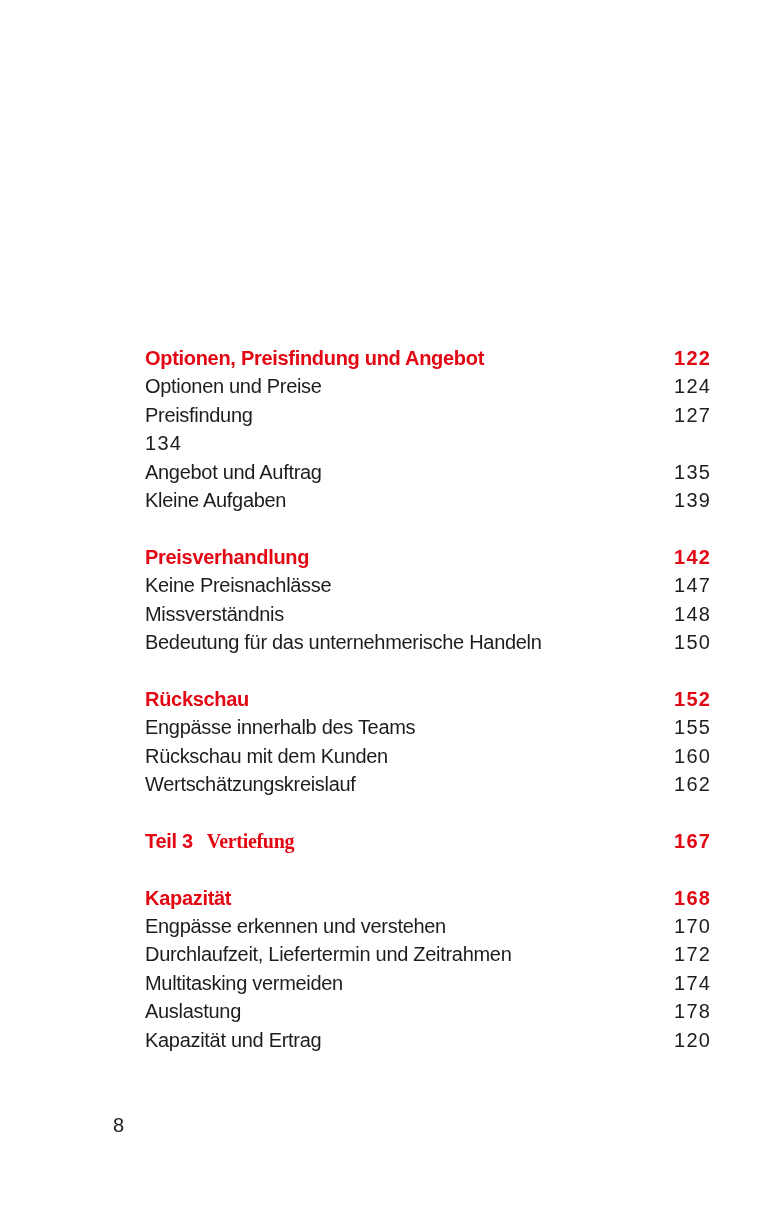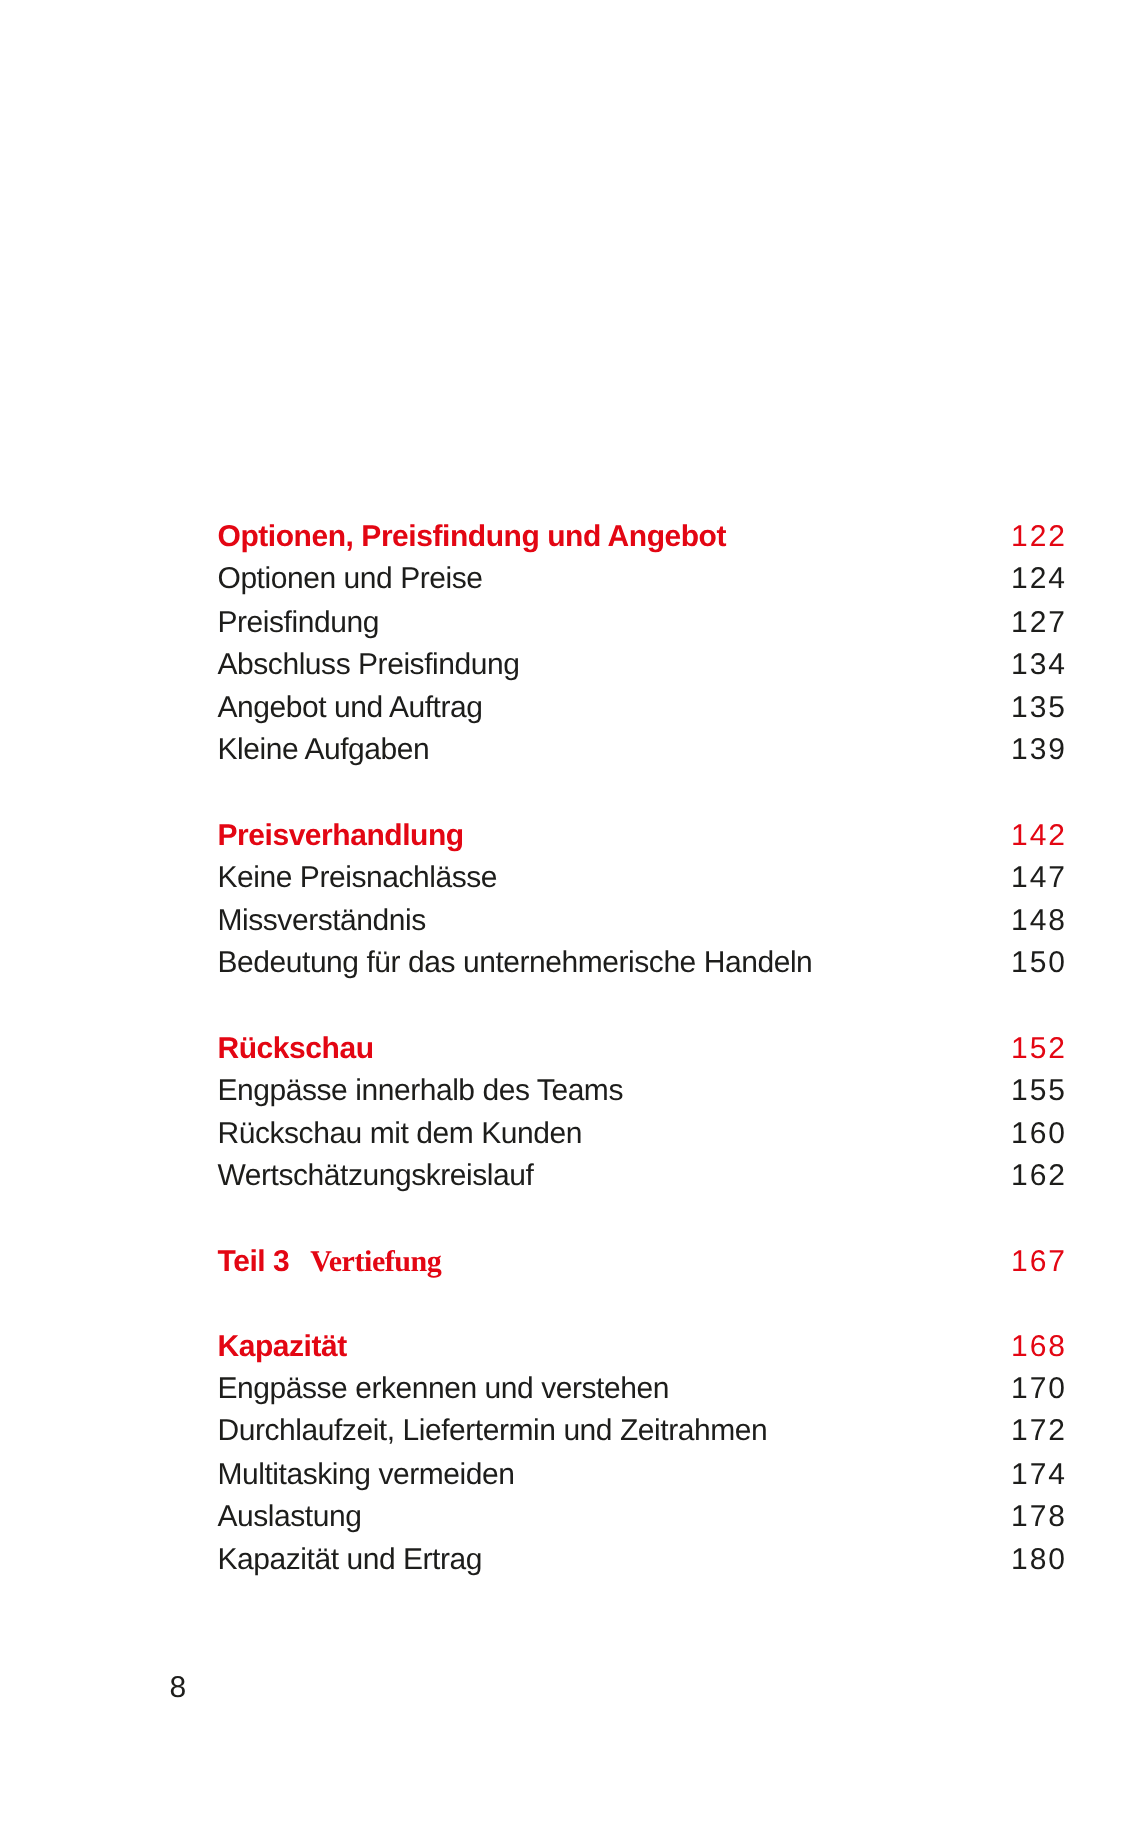--- a/index.html
+++ b/index.html
@@ -15,21 +15,21 @@
 
   .toc {
     position:absolute; left:113px; top:344px; width:565px;
     font-size:20px; line-height:28.4px; letter-spacing:-0.3px;margin-left:32px;
   }
   .toc-section + .toc-section { margin-top:28.4px; }
 
   .row { display:flex; justify-content:space-between; align-items:baseline; }
 
   .heading { font-weight:700; color:var(--red); }
-  .heading .num { font-weight:400; }
+  .heading .num { font-weight:700; }
 
   .num {
     flex-shrink:0;
     letter-spacing:1.3px; margin-right:-1.3px;
     font-variant-numeric: oldstyle-nums;
   }
 
   .part-title { margin-left:14px;font-family:Liberation Serif, serif; }
 
   .folio {
@@ -50,21 +50,20 @@
         </div>
         <div class="row entry">
           <span class="entry-title">Optionen und Preise</span>
           <span class="num">124</span>
         </div>
         <div class="row entry">
           <span class="entry-title">Preisfindung</span>
           <span class="num">127</span>
         </div>
         <div class="row entry">
-          <span class="entry-title">Abschluss Preisfindung</span>
           <span class="num">134</span>
         </div>
         <div class="row entry">
           <span class="entry-title">Angebot und Auftrag</span>
           <span class="num">135</span>
         </div>
         <div class="row entry">
           <span class="entry-title">Kleine Aufgaben</span>
           <span class="num">139</span>
         </div>
@@ -127,18 +126,18 @@
         <div class="row entry">
           <span class="entry-title">Multitasking vermeiden</span>
           <span class="num">174</span>
         </div>
         <div class="row entry">
           <span class="entry-title">Auslastung</span>
           <span class="num">178</span>
         </div>
         <div class="row entry">
           <span class="entry-title">Kapazität und Ertrag</span>
-          <span class="num">180</span>
+          <span class="num">120</span>
         </div>
       </section>
     </main>
   <div class="folio">8</div>
 </div>
 
 </body></html>

